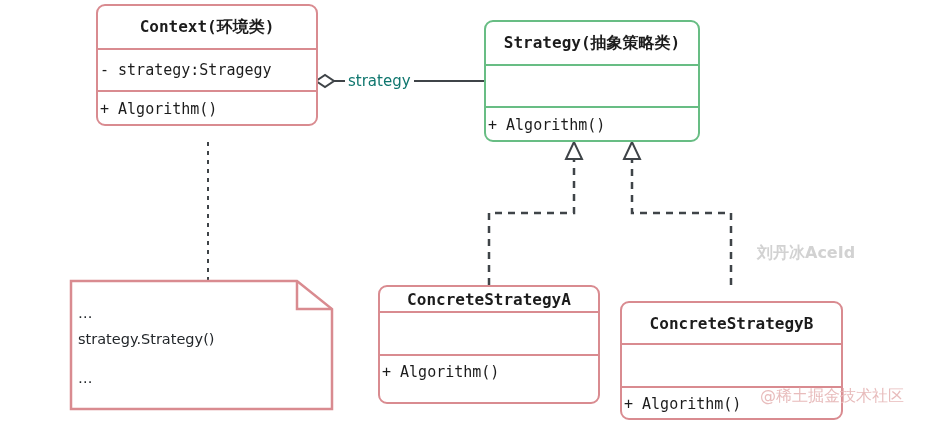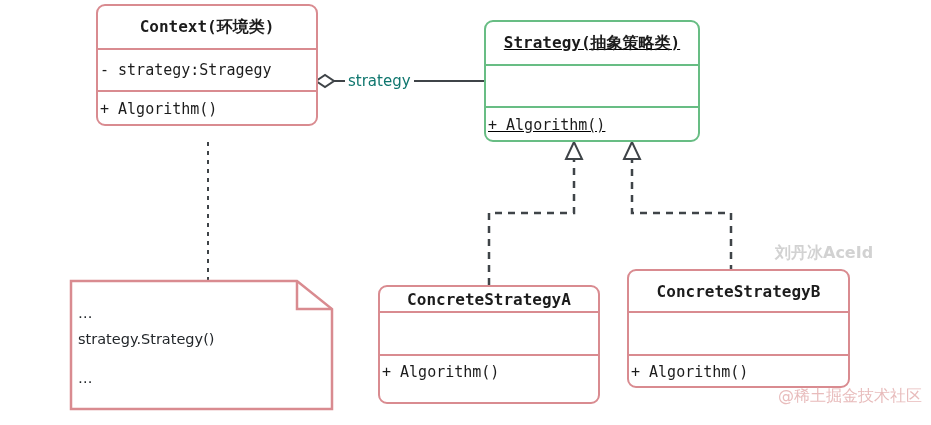--- a/index.html
+++ b/index.html
@@ -20,21 +20,20 @@
   .uml-box {
     position: absolute;
     box-sizing: border-box;
     border: 2px solid #d98b90;
     border-radius: 9px;
     background: #ffffff;
     overflow: hidden;
   }
   .uml-box.green {
     border-color: #68bd84;
-    text-decoration: underline;
   }
 
   .uml-title {
     box-sizing: border-box;
     width: 100%;
     display: flex;
     align-items: center;
     justify-content: center;
     font-weight: bold;
     font-size: 16px;
@@ -93,21 +92,20 @@
     padding: 0 3px;
     white-space: nowrap;
   }
 
   
   .wm {
     position: absolute;
     white-space: nowrap;
     font-family: "DejaVu Sans", sans-serif;
     pointer-events: none;
-    margin-left: 18px;
   }
   .wm-1 {
     font-size: 16px;
     font-weight: bold;
     color: #d2d2d2;
   }
   .wm-2 {
     font-size: 16px;
     color: #e8bcbc;
   }
@@ -161,21 +159,21 @@
   </div>
 
   <div class="uml-box" id="box-concrete-a" style="left:378px; top:285px; width:222px; height:119px;">
     <div class="uml-title" style="height:24px;">ConcreteStrategyA</div>
     <div class="uml-sep"></div>
     <div class="uml-row" style="height:41px;"></div>
     <div class="uml-sep"></div>
     <div class="uml-row" style="height:32px;">+ Algorithm()</div>
   </div>
 
-  <div class="uml-box" id="box-concrete-b" style="left:620px; top:269px; width:223px; height:119px;margin-left:7px;">
+  <div class="uml-box" id="box-concrete-b" style="left:620px; top:301px; width:223px; height:119px;">
     <div class="uml-title" style="height:40px;">ConcreteStrategyB</div>
     <div class="uml-sep"></div>
     <div class="uml-row" style="height:41px;"></div>
     <div class="uml-sep"></div>
     <div class="uml-row" style="height:32px;">+ Algorithm()</div>
   </div>
 
   <div class="note">
     <div class="note-text" style="left:78px; top:305px;">…</div>
     <div class="note-text" style="left:78px; top:331px;">strategy.Strategy()</div>

